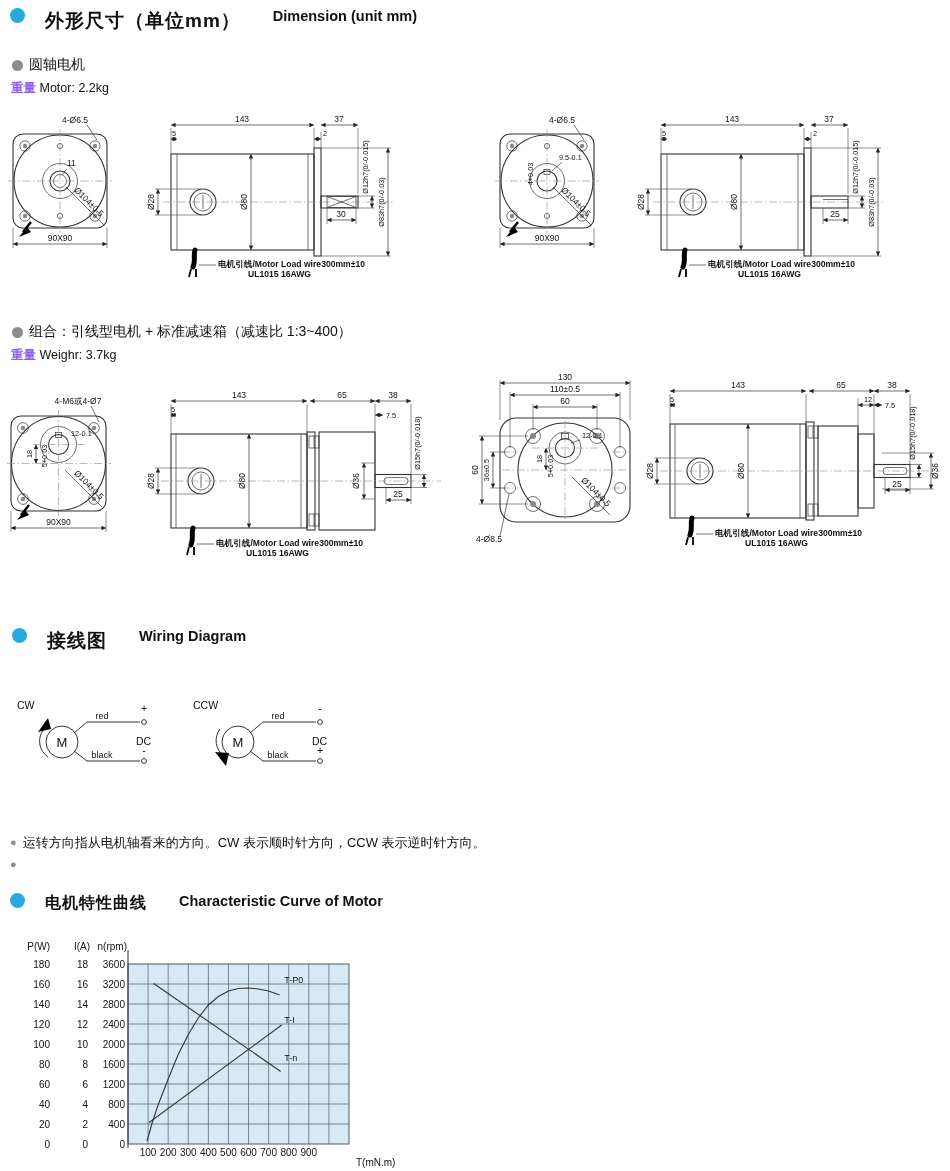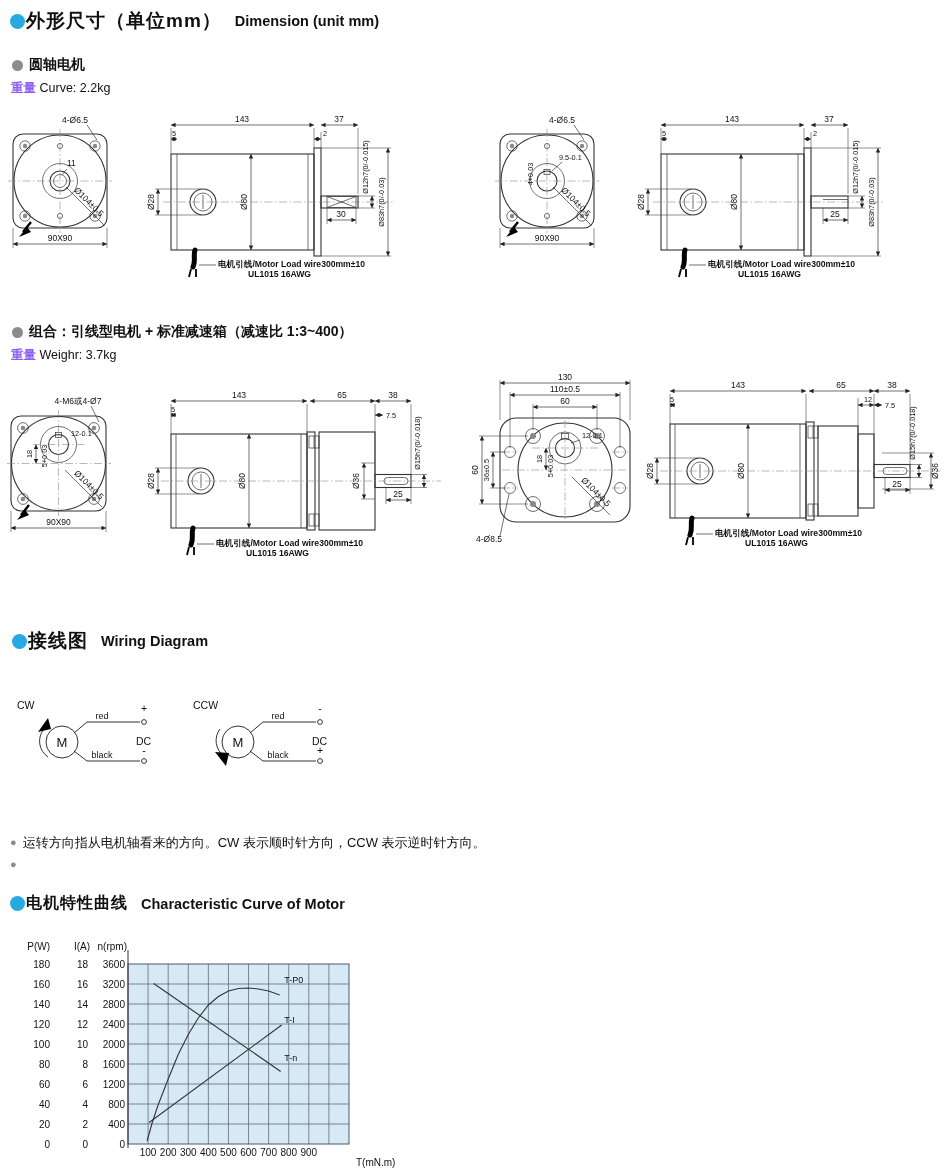--- a/index.html
+++ b/index.html
@@ -1,24 +1,24 @@
 <!DOCTYPE html>
 <html><head>
 <meta charset="utf-8">
 <style>
   html,body{margin:0;padding:0;background:#fff;}
   .page{position:relative;width:950px;height:1171px;background:#fff;overflow:hidden;
         font-family:"Liberation Sans","DejaVu Sans",sans-serif;color:#111;}
   .abs{position:absolute;}
   
-  .h1{display:flex;align-items:center;gap:1px;}
+  .h1{display:flex;align-items:flex-start;gap:20px;}
   .h1 .zh{font-size:19px;font-weight:bold;letter-spacing:1px;}
   .h1 .en{font-size:14.5px;font-weight:bold;margin-left:12px;}
   .h2{display:flex;align-items:center;gap:6px;}
-  .h2 .zh{font-size:14px;font-weight:bold;}
+  .h2 .zh{font-size:14px;font-weight:normal;}
   .dot{width:15px;height:15px;border-radius:50%;flex:0 0 auto;}
   .dot.blue{background:#29a9e1;}
   .dot.gray{width:11px;height:11px;background:#8c8c8c;}
   .weight{font-size:12.5px;}
   .weight .wl{color:#8b5cf6;font-weight:bold;}
   .note-line{display:flex;align-items:flex-start;gap:6px;font-size:13px;}
   .note-line .b{color:#8c8c8c;font-size:11px;line-height:17px;}
   .note-line.en{font-size:12.5px;}
   
   svg{overflow:visible;}
@@ -60,21 +60,21 @@
     <span class="zh">外形尺寸（单位mm）</span>
     <span class="en">Dimension (unit mm)</span>
   </div>
 
   <div class="abs h2" style="left:12px;top:56px">
     <span class="dot gray"></span>
     <span class="zh">圆轴电机</span>
   </div>
   <div class="abs weight" style="left:11px;top:80px">
     <span class="wl">重量</span>
-    <span>Curve: 2.2kg</span>
+    <span>Motor: 2.2kg</span>
   </div>
 
   <svg class="abs" style="left:5px;top:112px" width="135" height="155" viewBox="0 0 135 155">
     <text class="dimtxt" x="70" y="11" text-anchor="middle">4-Ø6.5</text>
     <line class="dim" x1="82" y1="13" x2="92" y2="28"></line>
     <rect class="ln" x="8" y="22" width="94" height="94" rx="10"></rect>
     <g>
       <circle class="dim" cx="20" cy="34" r="5.2"></circle>
         <circle class="hole" cx="20" cy="34" r="2.2"></circle>
       <circle class="dim" cx="90" cy="34" r="5.2"></circle>

